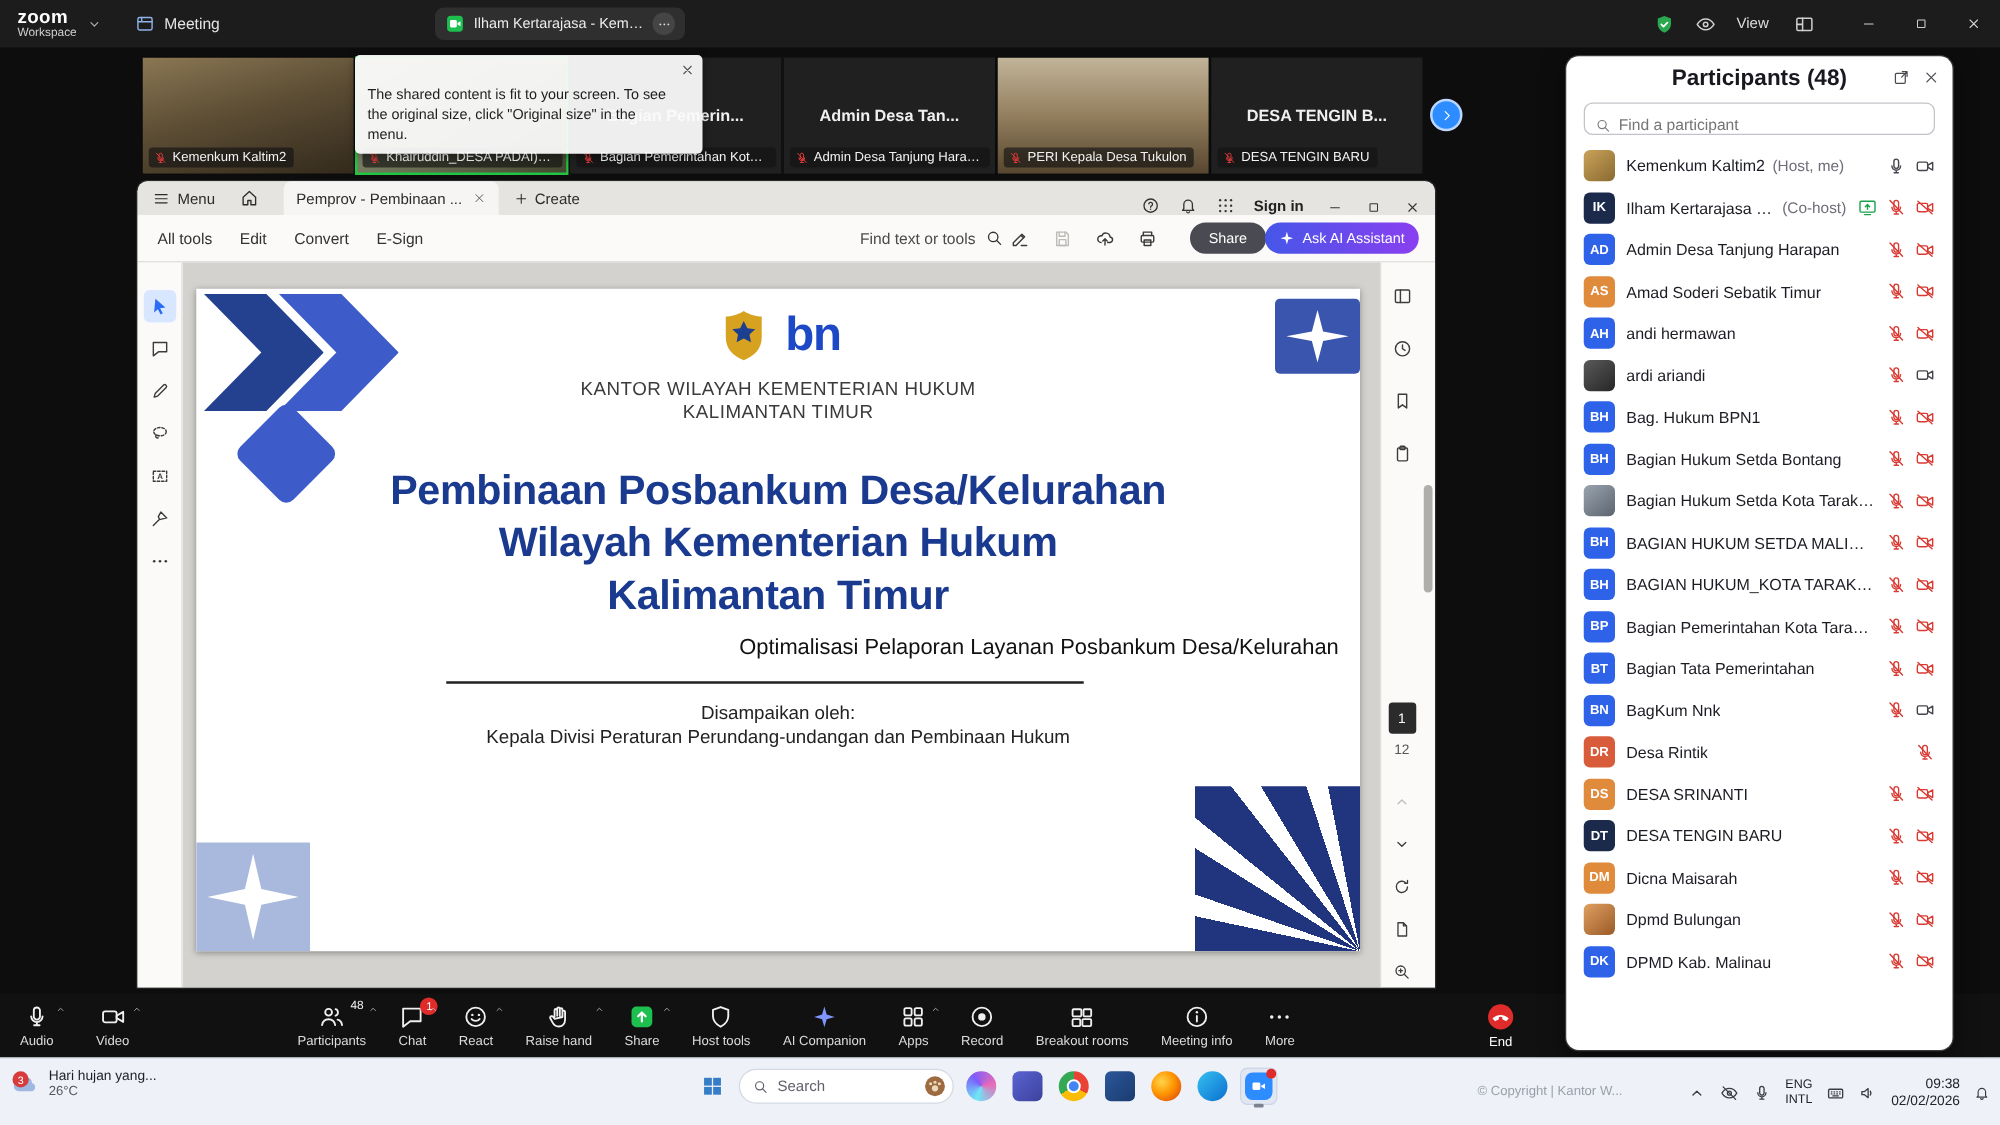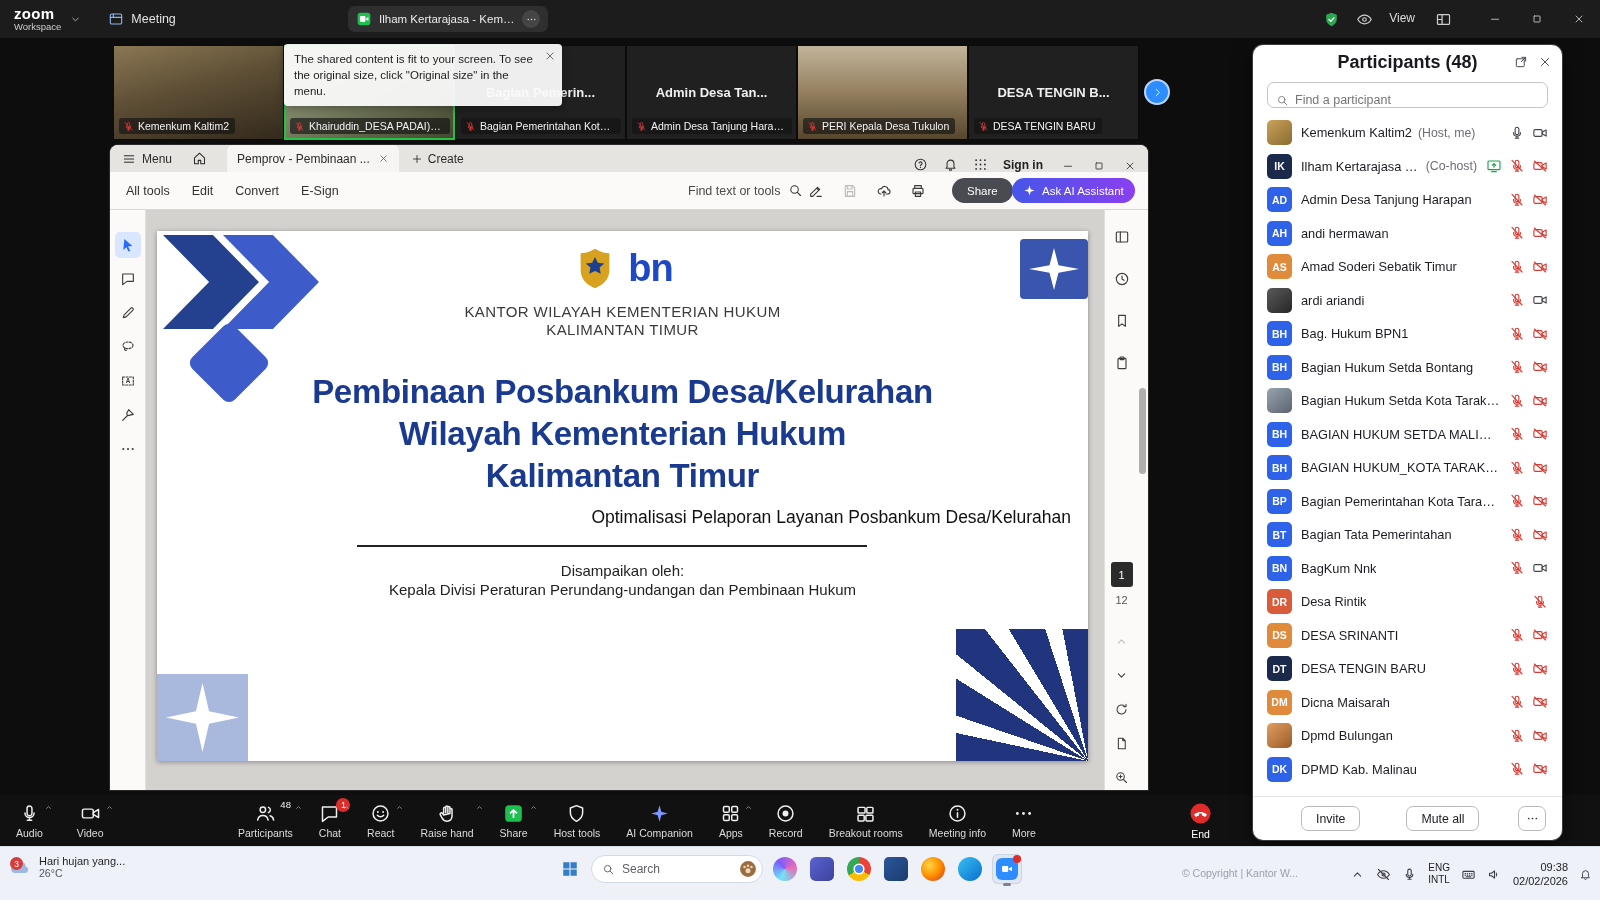--- a/index.html
+++ b/index.html
@@ -36,21 +36,21 @@
   .tile.person{background:linear-gradient(180deg,#c2b49a 0%,#937f5e 50%,#57462f 100%)}
   .tile.active{outline:2px solid #23c343;outline-offset:-2px}
   .tile-center{position:absolute;inset:0;display:flex;align-items:center;justify-content:center;color:#f0f0f0;font-size:13px;font-weight:bold;text-align:center;padding:0 10px}
   .tile-label{position:absolute;left:5px;bottom:5px;display:flex;align-items:center;gap:4px;background:rgba(18,18,18,.65);border-radius:3px;padding:2px 6px 2px 4px;max-width:160px}
   .tile-label .nm{font-size:10.5px;color:#f2f2f2;white-space:nowrap;overflow:hidden;text-overflow:ellipsis}
   .tl-mic{width:11px;height:11px;color:#e23b3b;flex:0 0 auto}
   .strip-next{position:absolute;left:1144px;top:79px;width:26px;height:26px;border-radius:50%;background:#2d8cff;border:2px solid #bcd7ff;color:#fff;display:flex;align-items:center;justify-content:center;z-index:3;cursor:pointer}
   .strip-next svg{width:13px;height:13px}
 
   
-  .toast{position:absolute;left:284px;top:44px;width:278px;min-height:48px;background:rgba(250,250,250,.95);border-radius:4px;box-shadow:0 2px 8px rgba(0,0,0,.35);padding:7px 26px 7px 10px;font-size:11.5px;color:#1d1d1d;line-height:1.4;z-index:30}
+  .toast{position:absolute;left:284px;top:44px;width:278px;min-height:48px;background:rgba(250,250,250,.95);border-radius:4px;box-shadow:0 2px 8px rgba(0,0,0,.35);padding:24px 26px 7px 10px;font-size:11.5px;color:#1d1d1d;line-height:1.4;z-index:30}
   .toast-close{position:absolute;right:6px;top:6px;width:12px;height:12px;color:#555;cursor:pointer}
 
   
   .acrobat{position:absolute;left:110px;top:145px;width:1038px;height:645px;background:#f6f5f4;border-radius:8px 8px 0 0;overflow:hidden;box-shadow:0 0 0 1px #2a2a2a;z-index:10}
   .a-title{height:27px;background:#e6e4e1;display:flex;align-items:center;position:relative}
   .a-menu{display:flex;align-items:center;gap:6px;font-size:12px;color:#2b2b2b;padding:0 8px 0 12px}
   .a-menu .mi{width:14px;height:14px}
   .a-home{width:15px;height:15px;color:#2b2b2b;margin:0 12px}
   .a-tab{height:27px;display:flex;align-items:center;gap:8px;background:#f6f5f4;border-radius:6px 6px 0 0;padding:0 10px;font-size:12px;color:#2b2b2b;margin-left:8px}
   .a-tab .x{width:11px;height:11px;color:#555}
@@ -717,60 +717,60 @@
             <span class="p-ico red">
               <svg viewBox="0 0 24 24" xmlns="http://www.w3.org/2000/svg">
                 <rect fill="none" stroke="currentColor" stroke-width="1.7" stroke-linecap="round" stroke-linejoin="round" x="2.8" y="7" width="12.4" height="10" rx="2"></rect>
                 <path fill="none" stroke="currentColor" stroke-width="1.7" stroke-linecap="round" stroke-linejoin="round" d="M15.2 11l6-3.6v9.2l-6-3.6z"></path>
                 <path fill="none" stroke="currentColor" stroke-width="1.7" stroke-linecap="round" stroke-linejoin="round" d="M3.5 4.5l17 15"></path>
               </svg>
             </span>
           </span>
         </div>
         <div class="p-row">
+          <div class="p-avatar" style="background: rgb(224, 138, 60);">AS</div>
+          <span class="p-name">Amad  Soderi Sebatik Timur</span>
+          <span class="p-icons">
+            <span class="p-ico red">
+              <svg viewBox="0 0 24 24" xmlns="http://www.w3.org/2000/svg">
+                <path fill="none" stroke="currentColor" stroke-width="1.7" stroke-linecap="round" stroke-linejoin="round" d="M12 14.5a2.8 2.8 0 0 0 2.8-2.8V6.2a2.8 2.8 0 0 0-5.6 0v5.5A2.8 2.8 0 0 0 12 14.5z"></path>
+                <path fill="none" stroke="currentColor" stroke-width="1.7" stroke-linecap="round" stroke-linejoin="round" d="M6.8 11.5a5.2 5.2 0 0 0 10.4 0M12 16.7v3M9.5 19.7h5"></path>
+                <path fill="none" stroke="currentColor" stroke-width="1.7" stroke-linecap="round" stroke-linejoin="round" d="M4.5 3.5l15 16"></path>
+              </svg>
+            </span>
+            <span class="p-ico red">
+              <svg viewBox="0 0 24 24" xmlns="http://www.w3.org/2000/svg">
+                <rect fill="none" stroke="currentColor" stroke-width="1.7" stroke-linecap="round" stroke-linejoin="round" x="2.8" y="7" width="12.4" height="10" rx="2"></rect>
+                <path fill="none" stroke="currentColor" stroke-width="1.7" stroke-linecap="round" stroke-linejoin="round" d="M15.2 11l6-3.6v9.2l-6-3.6z"></path>
+                <path fill="none" stroke="currentColor" stroke-width="1.7" stroke-linecap="round" stroke-linejoin="round" d="M3.5 4.5l17 15"></path>
+              </svg>
+            </span>
+          </span>
+        </div>
+        <div class="p-row">
           <div class="p-avatar" style="background: rgb(45, 98, 233);">AH</div>
           <span class="p-name">andi hermawan</span>
           <span class="p-icons">
             <span class="p-ico red">
               <svg viewBox="0 0 24 24" xmlns="http://www.w3.org/2000/svg">
                 <path fill="none" stroke="currentColor" stroke-width="1.7" stroke-linecap="round" stroke-linejoin="round" d="M12 14.5a2.8 2.8 0 0 0 2.8-2.8V6.2a2.8 2.8 0 0 0-5.6 0v5.5A2.8 2.8 0 0 0 12 14.5z"></path>
                 <path fill="none" stroke="currentColor" stroke-width="1.7" stroke-linecap="round" stroke-linejoin="round" d="M6.8 11.5a5.2 5.2 0 0 0 10.4 0M12 16.7v3M9.5 19.7h5"></path>
                 <path fill="none" stroke="currentColor" stroke-width="1.7" stroke-linecap="round" stroke-linejoin="round" d="M4.5 3.5l15 16"></path>
               </svg>
             </span>
             <span class="p-ico red">
               <svg viewBox="0 0 24 24" xmlns="http://www.w3.org/2000/svg">
                 <rect fill="none" stroke="currentColor" stroke-width="1.7" stroke-linecap="round" stroke-linejoin="round" x="2.8" y="7" width="12.4" height="10" rx="2"></rect>
                 <path fill="none" stroke="currentColor" stroke-width="1.7" stroke-linecap="round" stroke-linejoin="round" d="M15.2 11l6-3.6v9.2l-6-3.6z"></path>
                 <path fill="none" stroke="currentColor" stroke-width="1.7" stroke-linecap="round" stroke-linejoin="round" d="M3.5 4.5l17 15"></path>
               </svg>
             </span>
           </span>
         </div>
         <div class="p-row">
-          <div class="p-avatar" style="background: rgb(224, 138, 60);">AS</div>
-          <span class="p-name">Amad  Soderi Sebatik Timur</span>
-          <span class="p-icons">
-            <span class="p-ico red">
-              <svg viewBox="0 0 24 24" xmlns="http://www.w3.org/2000/svg">
-                <path fill="none" stroke="currentColor" stroke-width="1.7" stroke-linecap="round" stroke-linejoin="round" d="M12 14.5a2.8 2.8 0 0 0 2.8-2.8V6.2a2.8 2.8 0 0 0-5.6 0v5.5A2.8 2.8 0 0 0 12 14.5z"></path>
-                <path fill="none" stroke="currentColor" stroke-width="1.7" stroke-linecap="round" stroke-linejoin="round" d="M6.8 11.5a5.2 5.2 0 0 0 10.4 0M12 16.7v3M9.5 19.7h5"></path>
-                <path fill="none" stroke="currentColor" stroke-width="1.7" stroke-linecap="round" stroke-linejoin="round" d="M4.5 3.5l15 16"></path>
-              </svg>
-            </span>
-            <span class="p-ico red">
-              <svg viewBox="0 0 24 24" xmlns="http://www.w3.org/2000/svg">
-                <rect fill="none" stroke="currentColor" stroke-width="1.7" stroke-linecap="round" stroke-linejoin="round" x="2.8" y="7" width="12.4" height="10" rx="2"></rect>
-                <path fill="none" stroke="currentColor" stroke-width="1.7" stroke-linecap="round" stroke-linejoin="round" d="M15.2 11l6-3.6v9.2l-6-3.6z"></path>
-                <path fill="none" stroke="currentColor" stroke-width="1.7" stroke-linecap="round" stroke-linejoin="round" d="M3.5 4.5l17 15"></path>
-              </svg>
-            </span>
-          </span>
-        </div>
-        <div class="p-row">
           <div class="p-avatar photo-dark"></div>
           <span class="p-name">ardi ariandi</span>
           <span class="p-icons">
             <span class="p-ico red">
               <svg viewBox="0 0 24 24" xmlns="http://www.w3.org/2000/svg">
                 <path fill="none" stroke="currentColor" stroke-width="1.7" stroke-linecap="round" stroke-linejoin="round" d="M12 14.5a2.8 2.8 0 0 0 2.8-2.8V6.2a2.8 2.8 0 0 0-5.6 0v5.5A2.8 2.8 0 0 0 12 14.5z"></path>
                 <path fill="none" stroke="currentColor" stroke-width="1.7" stroke-linecap="round" stroke-linejoin="round" d="M6.8 11.5a5.2 5.2 0 0 0 10.4 0M12 16.7v3M9.5 19.7h5"></path>
                 <path fill="none" stroke="currentColor" stroke-width="1.7" stroke-linecap="round" stroke-linejoin="round" d="M4.5 3.5l15 16"></path>
               </svg>
             </span>
@@ -1048,31 +1048,20 @@
             <span class="p-ico red">
               <svg viewBox="0 0 24 24" xmlns="http://www.w3.org/2000/svg">
                 <rect fill="none" stroke="currentColor" stroke-width="1.7" stroke-linecap="round" stroke-linejoin="round" x="2.8" y="7" width="12.4" height="10" rx="2"></rect>
                 <path fill="none" stroke="currentColor" stroke-width="1.7" stroke-linecap="round" stroke-linejoin="round" d="M15.2 11l6-3.6v9.2l-6-3.6z"></path>
                 <path fill="none" stroke="currentColor" stroke-width="1.7" stroke-linecap="round" stroke-linejoin="round" d="M3.5 4.5l17 15"></path>
               </svg>
             </span>
           </span>
         </div>
       </div>
-    <div class="pp-foot">
-      <button class="pp-btn invite">Invite</button>
-      <button class="pp-btn muteall">Mute all</button>
-      <span class="pp-more">
-          <svg viewBox="0 0 24 24" xmlns="http://www.w3.org/2000/svg">
-            <circle fill="currentColor" cx="5" cy="12" r="1.6"></circle>
-            <circle fill="currentColor" cx="12" cy="12" r="1.6"></circle>
-            <circle fill="currentColor" cx="19" cy="12" r="1.6"></circle>
-          </svg>
-        </span>
-    </div>
   </aside>
 
   <nav class="controls">
     <div class="cgroup left" id="cgLeft">
         <div class="ctrl audio">
           <span class="c-ico">
             <svg viewBox="0 0 24 24" xmlns="http://www.w3.org/2000/svg">
               <path fill="none" stroke="currentColor" stroke-width="1.7" stroke-linecap="round" stroke-linejoin="round" d="M12 14.5a2.8 2.8 0 0 0 2.8-2.8V6.2a2.8 2.8 0 0 0-5.6 0v5.5A2.8 2.8 0 0 0 12 14.5z"></path>
               <path fill="none" stroke="currentColor" stroke-width="1.7" stroke-linecap="round" stroke-linejoin="round" d="M6.8 11.5a5.2 5.2 0 0 0 10.4 0M12 16.7v3M9.5 19.7h5"></path>
             </svg>

